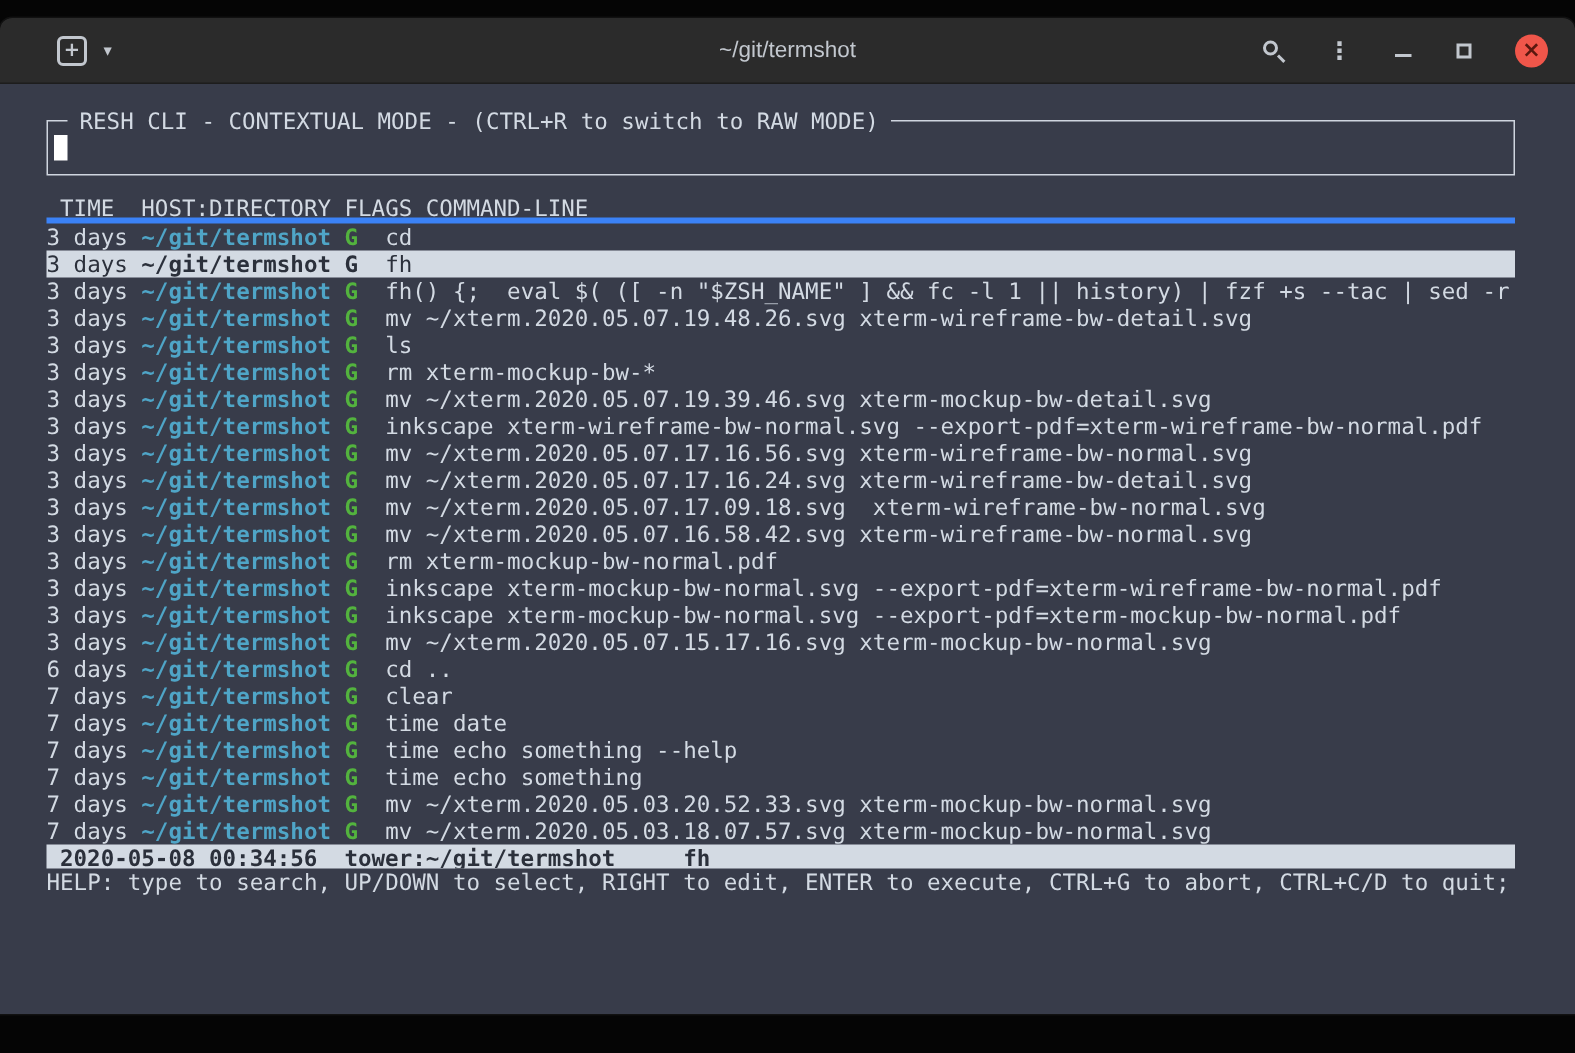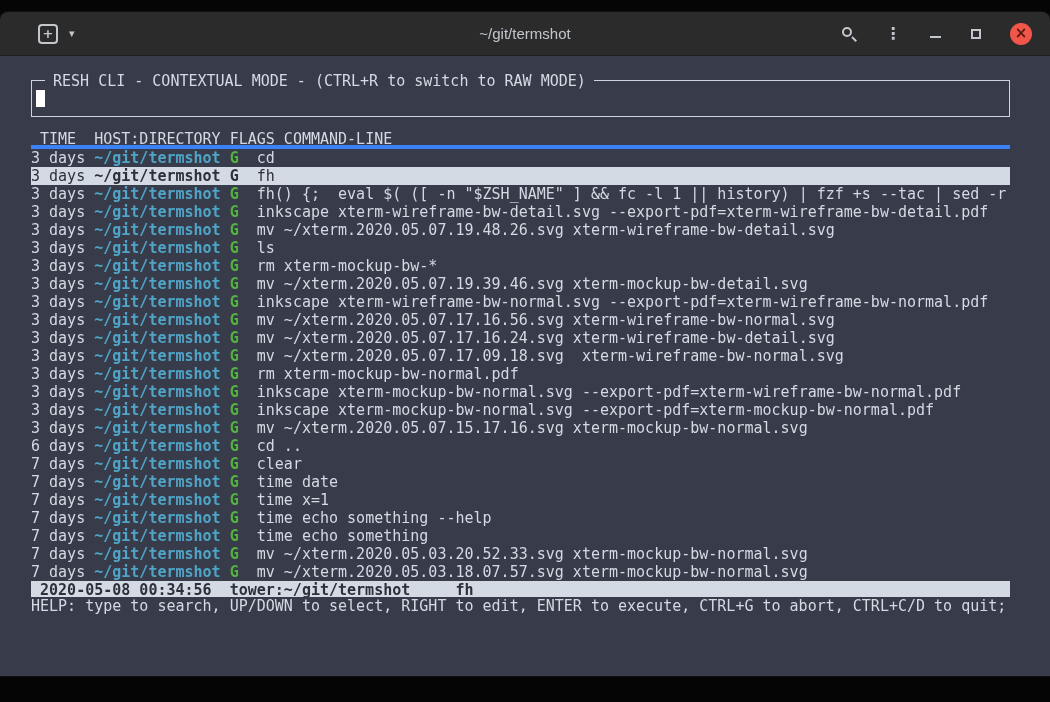--- a/index.html
+++ b/index.html
@@ -96,37 +96,36 @@
         <span></span><span class="cursor"></span>
       </span>
     </div>
 
     <div class="list-header"> TIME  HOST:DIRECTORY FLAGS COMMAND-LINE</div>
 
     <div class="history">
         <div class="row"><span class="time">3 days </span><span class="host">~/git/termshot</span><span class="flags"> G  </span><span class="cmd">cd</span></div>
         <div class="row selected"><span class="time">3 days </span><span class="host">~/git/termshot</span><span class="flags"> G  </span><span class="cmd">fh</span></div>
         <div class="row"><span class="time">3 days </span><span class="host">~/git/termshot</span><span class="flags"> G  </span><span class="cmd">fh() {;  eval $( ([ -n "$ZSH_NAME" ] &amp;&amp; fc -l 1 || history) | fzf +s --tac | sed -r</span></div>
-        <div class="row"><span class="time">3 days </span><span class="host">~/git/termshot</span><span class="flags"> G  </span><span class="cmd">inkscape xterm-wireframe-bw-detail.svg --export-pdf=xterm-wireframe-bw-detail.pdf</span></div>
         <div class="row"><span class="time">3 days </span><span class="host">~/git/termshot</span><span class="flags"> G  </span><span class="cmd">mv ~/xterm.2020.05.07.19.48.26.svg xterm-wireframe-bw-detail.svg</span></div>
         <div class="row"><span class="time">3 days </span><span class="host">~/git/termshot</span><span class="flags"> G  </span><span class="cmd">ls</span></div>
         <div class="row"><span class="time">3 days </span><span class="host">~/git/termshot</span><span class="flags"> G  </span><span class="cmd">rm xterm-mockup-bw-*</span></div>
         <div class="row"><span class="time">3 days </span><span class="host">~/git/termshot</span><span class="flags"> G  </span><span class="cmd">mv ~/xterm.2020.05.07.19.39.46.svg xterm-mockup-bw-detail.svg</span></div>
         <div class="row"><span class="time">3 days </span><span class="host">~/git/termshot</span><span class="flags"> G  </span><span class="cmd">inkscape xterm-wireframe-bw-normal.svg --export-pdf=xterm-wireframe-bw-normal.pdf</span></div>
         <div class="row"><span class="time">3 days </span><span class="host">~/git/termshot</span><span class="flags"> G  </span><span class="cmd">mv ~/xterm.2020.05.07.17.16.56.svg xterm-wireframe-bw-normal.svg</span></div>
         <div class="row"><span class="time">3 days </span><span class="host">~/git/termshot</span><span class="flags"> G  </span><span class="cmd">mv ~/xterm.2020.05.07.17.16.24.svg xterm-wireframe-bw-detail.svg</span></div>
         <div class="row"><span class="time">3 days </span><span class="host">~/git/termshot</span><span class="flags"> G  </span><span class="cmd">mv ~/xterm.2020.05.07.17.09.18.svg  xterm-wireframe-bw-normal.svg</span></div>
+        <div class="row"><span class="time">3 days </span><span class="host">~/git/termshot</span><span class="flags"> G  </span><span class="cmd">mv ~/xterm.2020.05.07.16.58.42.svg xterm-wireframe-bw-normal.svg</span></div>
         <div class="row"><span class="time">3 days </span><span class="host">~/git/termshot</span><span class="flags"> G  </span><span class="cmd">rm xterm-mockup-bw-normal.pdf</span></div>
         <div class="row"><span class="time">3 days </span><span class="host">~/git/termshot</span><span class="flags"> G  </span><span class="cmd">inkscape xterm-mockup-bw-normal.svg --export-pdf=xterm-wireframe-bw-normal.pdf</span></div>
         <div class="row"><span class="time">3 days </span><span class="host">~/git/termshot</span><span class="flags"> G  </span><span class="cmd">inkscape xterm-mockup-bw-normal.svg --export-pdf=xterm-mockup-bw-normal.pdf</span></div>
         <div class="row"><span class="time">3 days </span><span class="host">~/git/termshot</span><span class="flags"> G  </span><span class="cmd">mv ~/xterm.2020.05.07.15.17.16.svg xterm-mockup-bw-normal.svg</span></div>
         <div class="row"><span class="time">6 days </span><span class="host">~/git/termshot</span><span class="flags"> G  </span><span class="cmd">cd ..</span></div>
         <div class="row"><span class="time">7 days </span><span class="host">~/git/termshot</span><span class="flags"> G  </span><span class="cmd">clear</span></div>
         <div class="row"><span class="time">7 days </span><span class="host">~/git/termshot</span><span class="flags"> G  </span><span class="cmd">time date</span></div>
-        <div class="row"><span class="time">7 days </span><span class="host">~/git/termshot</span><span class="flags"> G  </span><span class="cmd">time x=1</span></div>
         <div class="row"><span class="time">7 days </span><span class="host">~/git/termshot</span><span class="flags"> G  </span><span class="cmd">time echo something --help</span></div>
         <div class="row"><span class="time">7 days </span><span class="host">~/git/termshot</span><span class="flags"> G  </span><span class="cmd">time echo something</span></div>
         <div class="row"><span class="time">7 days </span><span class="host">~/git/termshot</span><span class="flags"> G  </span><span class="cmd">mv ~/xterm.2020.05.03.20.52.33.svg xterm-mockup-bw-normal.svg</span></div>
         <div class="row"><span class="time">7 days </span><span class="host">~/git/termshot</span><span class="flags"> G  </span><span class="cmd">mv ~/xterm.2020.05.03.18.07.57.svg xterm-mockup-bw-normal.svg</span></div>
       </div>
 
     <div class="status-bar"><span>2020-05-08 00:34:56</span><span class="st-host">tower:~/git/termshot</span><span class="st-cmd">fh</span></div>
 
     <div class="help-line">HELP: type to search, UP/DOWN to select, RIGHT to edit, ENTER to execute, CTRL+G to abort, CTRL+C/D to quit;</div>
 

